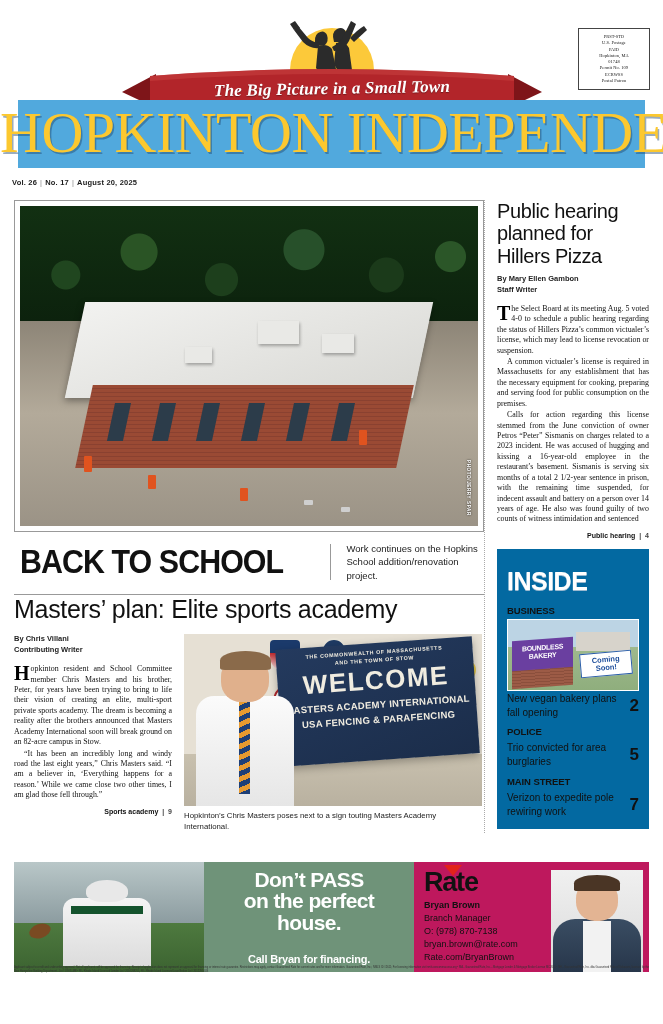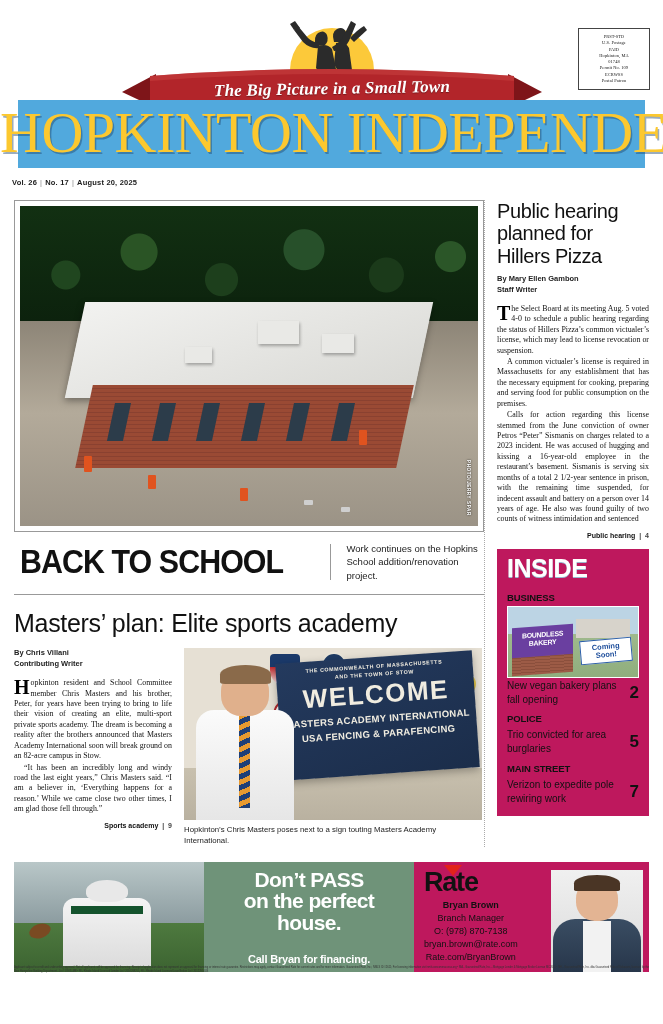--- a/index.html
+++ b/index.html
@@ -151,21 +151,21 @@
     font-family: "Liberation Sans", sans-serif;
     font-weight: bold; font-size: 33px;
     letter-spacing: -1px; color: #111;
     transform: scaleX(.92); transform-origin: left center;
     white-space: nowrap;
   }
   .kicker-rule { width: 1px; height: 36px; background: #999; margin: 0 16px 0 24px; }
   .kicker-caption { font-size: 9.5px; line-height: 1.42; color: #222; max-width: 235px; }
 
   
-  .story2 { padding-top: 14px; }
+  .story2 { }
   .story2-head {
     font-family: "Liberation Sans", sans-serif;
     font-size: 25px; color: #111; font-weight: normal;
     letter-spacing: -.3px; padding-bottom: 10px;
   }
   .story2-body { display: flex; gap: 12px; }
   .story2-col { width: 158px; }
   .byline { font-size: 7.5px; line-height: 1.45; color: #222; padding-bottom: 8px; font-weight: bold; }
   .bodytext {
     font-family: "Liberation Serif", serif;
@@ -208,21 +208,21 @@
     position: absolute; left: 4%; bottom: 0; width: 33%; height: 92%;
   }
   .m-head { position: absolute; left: 26%; top: 4%; width: 48%; height: 30%; background: #e0b08c; border-radius: 46% 46% 42% 42%; }
   .m-hair { position: absolute; left: 24%; top: 2%; width: 52%; height: 12%; background: #8a6a4a; border-radius: 50% 50% 10% 10%; }
   .m-shirt { position: absolute; left: 0; top: 30%; width: 100%; height: 70%; background: linear-gradient(#fbfbfb,#e6e6e6); border-radius: 18px 18px 0 0; }
   .m-tie { position: absolute; left: 44%; top: 34%; width: 11%; height: 58%;
     background: repeating-linear-gradient(-24deg,#1e3f77 0 5px,#e79a30 5px 10px); }
   .caption { font-size: 7.8px; line-height: 1.4; color: #222; padding-top: 5px; }
 
   
-  .inside-box { background: #be185d; padding: 7px 10px 10px 10px; }
+  .inside-box { background: #0369a1; padding: 20px 10px 10px 10px; }
   .inside-title {
     font-family: "Liberation Sans", sans-serif;
     font-size: 25px; font-weight: bold; letter-spacing: -.5px;
     color: #ffffff; text-shadow: 0 1px 0 #9ab8cf;
     line-height: 1; padding-bottom: 5px;
   }
   .inside-sec { font-size: 9.5px; font-weight: bold; color: #111; padding: 6px 0 3px 0; letter-spacing: -.1px; }
   .inside-photo {
     width: 100%; height: 72px; position: relative; overflow: hidden;
     background: linear-gradient(#bcd4e4 0 38%, #9fb98d 38%, #8fae7d);
@@ -269,21 +269,21 @@
   .ad-green .big { font-size: 21px; font-weight: bold; line-height: 1.03; text-align: center; letter-spacing: -.6px; }
   .ad-green .small { font-size: 11px; font-weight: bold; margin-top: 20px; letter-spacing: -.2px; }
   .ad-white { flex: 1; background: #be185d; display: flex; position: relative; padding: 8px 0 0 10px; }
   .rate-logo { font-size: 27px; font-weight: bold; color: #111; letter-spacing: -1.2px; line-height: .95; position: relative; display: inline-block; }
   .rate-flag {
     position: absolute; left: 20px; top: -5px;
     width: 0; height: 0;
     border-left: 9px solid transparent; border-right: 9px solid transparent;
     border-top: 11px solid #e2231a;
   }
-  .rate-lines { font-size: 9px; line-height: 1.46; color: #111; padding-top: 3px; text-align: center; }
+  .rate-lines { font-size: 9px; line-height: 1.46; color: #111; padding-top: 3px; }
   .rate-lines .nm { font-weight: bold; }
   .agent-photo { position: absolute; right: 6px; bottom: 0; width: 92px; height: 102px; overflow: hidden; }
   .ag-bg { position: absolute; inset: 0; background: linear-gradient(#f0f0f0,#dadada); }
   .ag-head { position: absolute; left: 27%; top: 8%; width: 46%; height: 42%; background: #e3b493; border-radius: 48% 48% 44% 44%; }
   .ag-hair { position: absolute; left: 25%; top: 5%; width: 50%; height: 16%; background: #4a3525; border-radius: 50% 50% 8% 8%; }
   .ag-body { position: absolute; left: 2%; top: 48%; width: 96%; height: 52%; background: linear-gradient(#3a4d63,#27364a); border-radius: 22px 22px 0 0; }
   .ag-shirt { position: absolute; left: 35%; top: 50%; width: 30%; height: 50%; background: #f2f2f2; }
 
   .legal {
     position: absolute; left: 14px; top: 966px; width: 635px;

